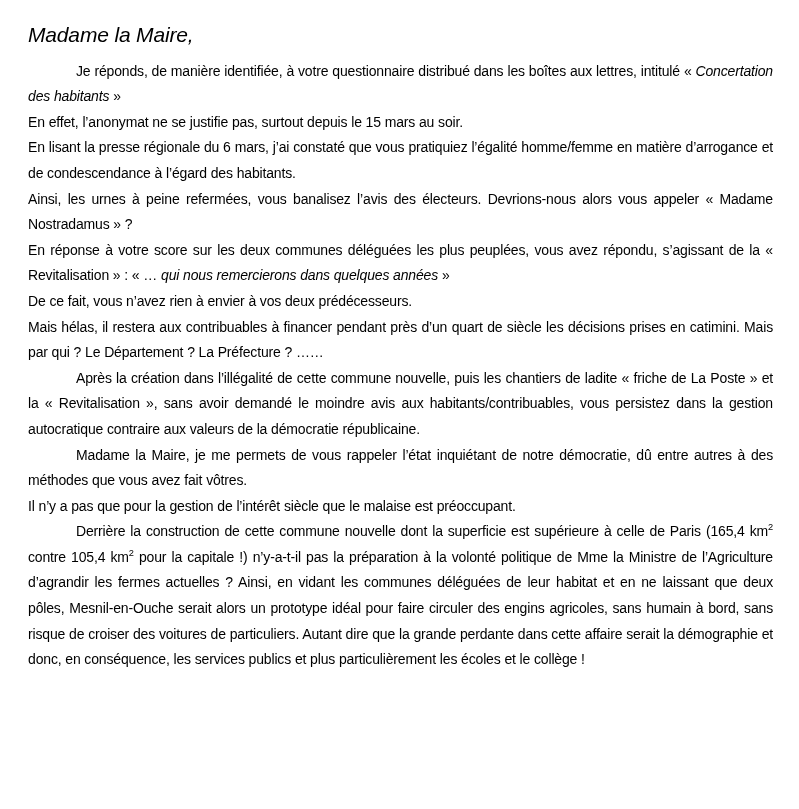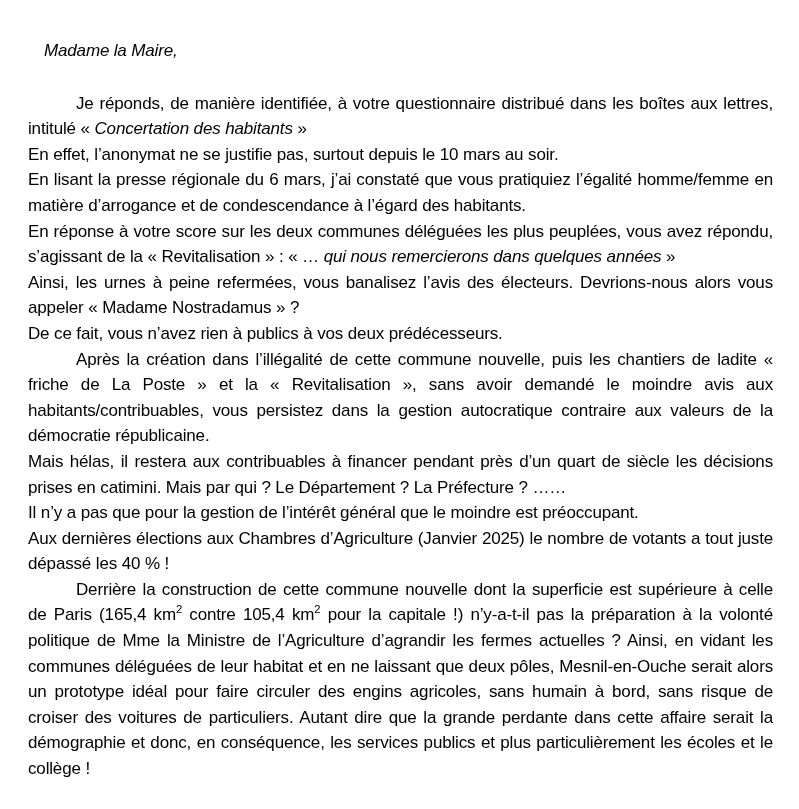--- a/index.html
+++ b/index.html
@@ -15,42 +15,42 @@
     color: #000000;
   }
   #letter {
     box-sizing: border-box;
     width: 799px;
     height: 809px;
     padding: 22px 26px 0 28px;
     background: #ffffff;
   }
   .para {
-    font-size: 17px;
+    font-size: 14px;
     line-height: 25.6px;
     text-align: justify;
     text-justify: inter-word;
     margin: 0;
     letter-spacing: -0.16px;
     word-spacing: 0.1px;
     -webkit-font-smoothing: antialiased;
   }
   .indent::before {
     content: "";
     display: inline-block;
     width: 48px;
   }
   .it {
     font-style: italic;
   }
   .salut {
     font-style: italic;
-    font-size: 17px;
+    font-size: 21px;
     line-height: 25.6px;
-    margin: 16px;
+    margin: 0;
     letter-spacing: -0.16px;
   }
   .gap-sm {
     height: 11px;
   }
   sup {
     font-size: 0.66em;
     vertical-align: super;
     line-height: 0;
   }
@@ -59,25 +59,25 @@
 <body>
 
 <div id="letter">
 
   <div class="salut">Madame la Maire,</div>
 
   <div class="gap-sm"></div>
 
   <div id="body-paragraphs">
       <div class="para indent">Je réponds, de manière identifiée, à votre questionnaire distribué dans les boîtes aux lettres, intitulé « <span class="it">Concertation des habitants</span> »</div>
-      <div class="para">En effet, l’anonymat ne se justifie pas, surtout depuis le 10 mars au soir.</div>
+      <div class="para">En effet, l’anonymat ne se justifie pas, surtout depuis le 15 mars au soir.</div>
       <div class="para">En lisant la presse régionale du 6 mars, j’ai constaté que vous pratiquiez l’égalité homme/femme en matière d’arrogance et de condescendance à l’égard des habitants.</div>
+      <div class="para">Ainsi, les urnes à peine refermées, vous banalisez l’avis des électeurs. Devrions-nous alors vous appeler « Madame Nostradamus » ?</div>
       <div class="para">En réponse à votre score sur les deux communes déléguées les plus peuplées, vous avez répondu, s’agissant de la « Revitalisation » : « … <span class="it">qui nous remercierons dans quelques années</span> »</div>
-      <div class="para">Ainsi, les urnes à peine refermées, vous banalisez l’avis des électeurs. Devrions-nous alors vous appeler « Madame Nostradamus » ?</div>
-      <div class="para">De ce fait, vous n’avez rien à publics à vos deux prédécesseurs.</div>
+      <div class="para">De ce fait, vous n’avez rien à envier à vos deux prédécesseurs.</div>
+      <div class="para">Mais hélas, il restera aux contribuables à financer pendant près d’un quart de siècle les décisions prises en catimini. Mais par qui ? Le Département ? La Préfecture ? ……</div>
       <div class="para indent">Après la création dans l’illégalité de cette commune nouvelle, puis les chantiers de ladite  « friche de La Poste » et la « Revitalisation », sans avoir demandé le moindre avis aux habitants/contribuables, vous persistez dans la gestion autocratique contraire aux valeurs de la démocratie républicaine.</div>
-      <div class="para">Mais hélas, il restera aux contribuables à financer pendant près d’un quart de siècle les décisions prises en catimini. Mais par qui ? Le Département ? La Préfecture ? ……</div>
-      <div class="para">Il n’y a pas que pour la gestion de l’intérêt général que le moindre est préoccupant.</div>
-      <div class="para">Aux dernières élections  aux Chambres d’Agriculture (Janvier 2025) le nombre de votants a tout juste dépassé les 40 % !</div>
+      <div class="para indent">Madame la Maire, je me permets de vous rappeler l’état inquiétant de notre démocratie, dû entre autres à des méthodes que vous avez fait vôtres.</div>
+      <div class="para">Il n’y a pas que pour la gestion de l’intérêt siècle que le malaise est préoccupant.</div>
       <div class="para indent">Derrière la construction de cette commune nouvelle dont la superficie est supérieure à celle de Paris (165,4 km<sup>2</sup> contre 105,4 km<sup>2</sup> pour la capitale !) n’y-a-t-il pas la préparation à la volonté politique de Mme la Ministre de l’Agriculture d’agrandir les fermes actuelles ? Ainsi, en vidant les communes déléguées de leur habitat et en ne laissant que deux pôles, Mesnil-en-Ouche serait alors un prototype idéal pour faire circuler des engins agricoles, sans humain à bord, sans risque de croiser des voitures de particuliers. Autant dire que la grande perdante dans cette affaire serait la démographie et donc, en conséquence, les services publics et plus particulièrement les écoles et le collège !</div>
     </div>
 
 </div>
 
 </body></html>

